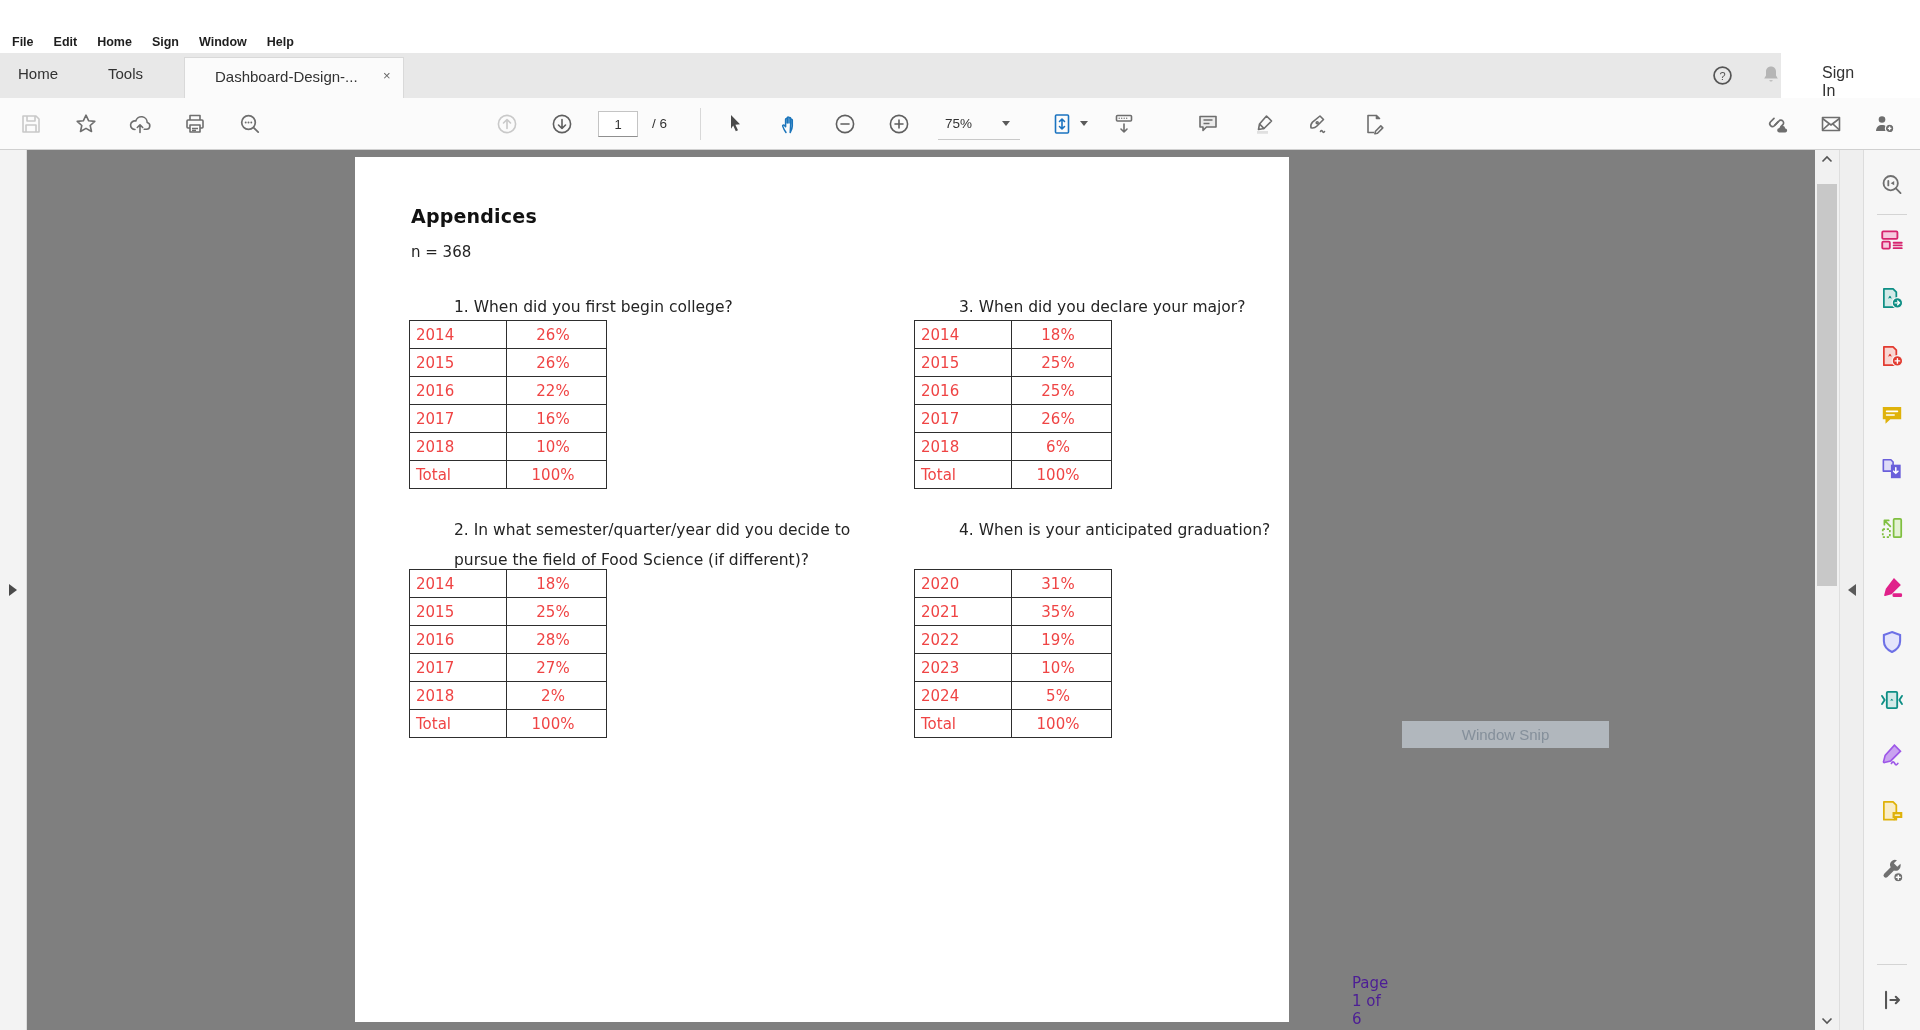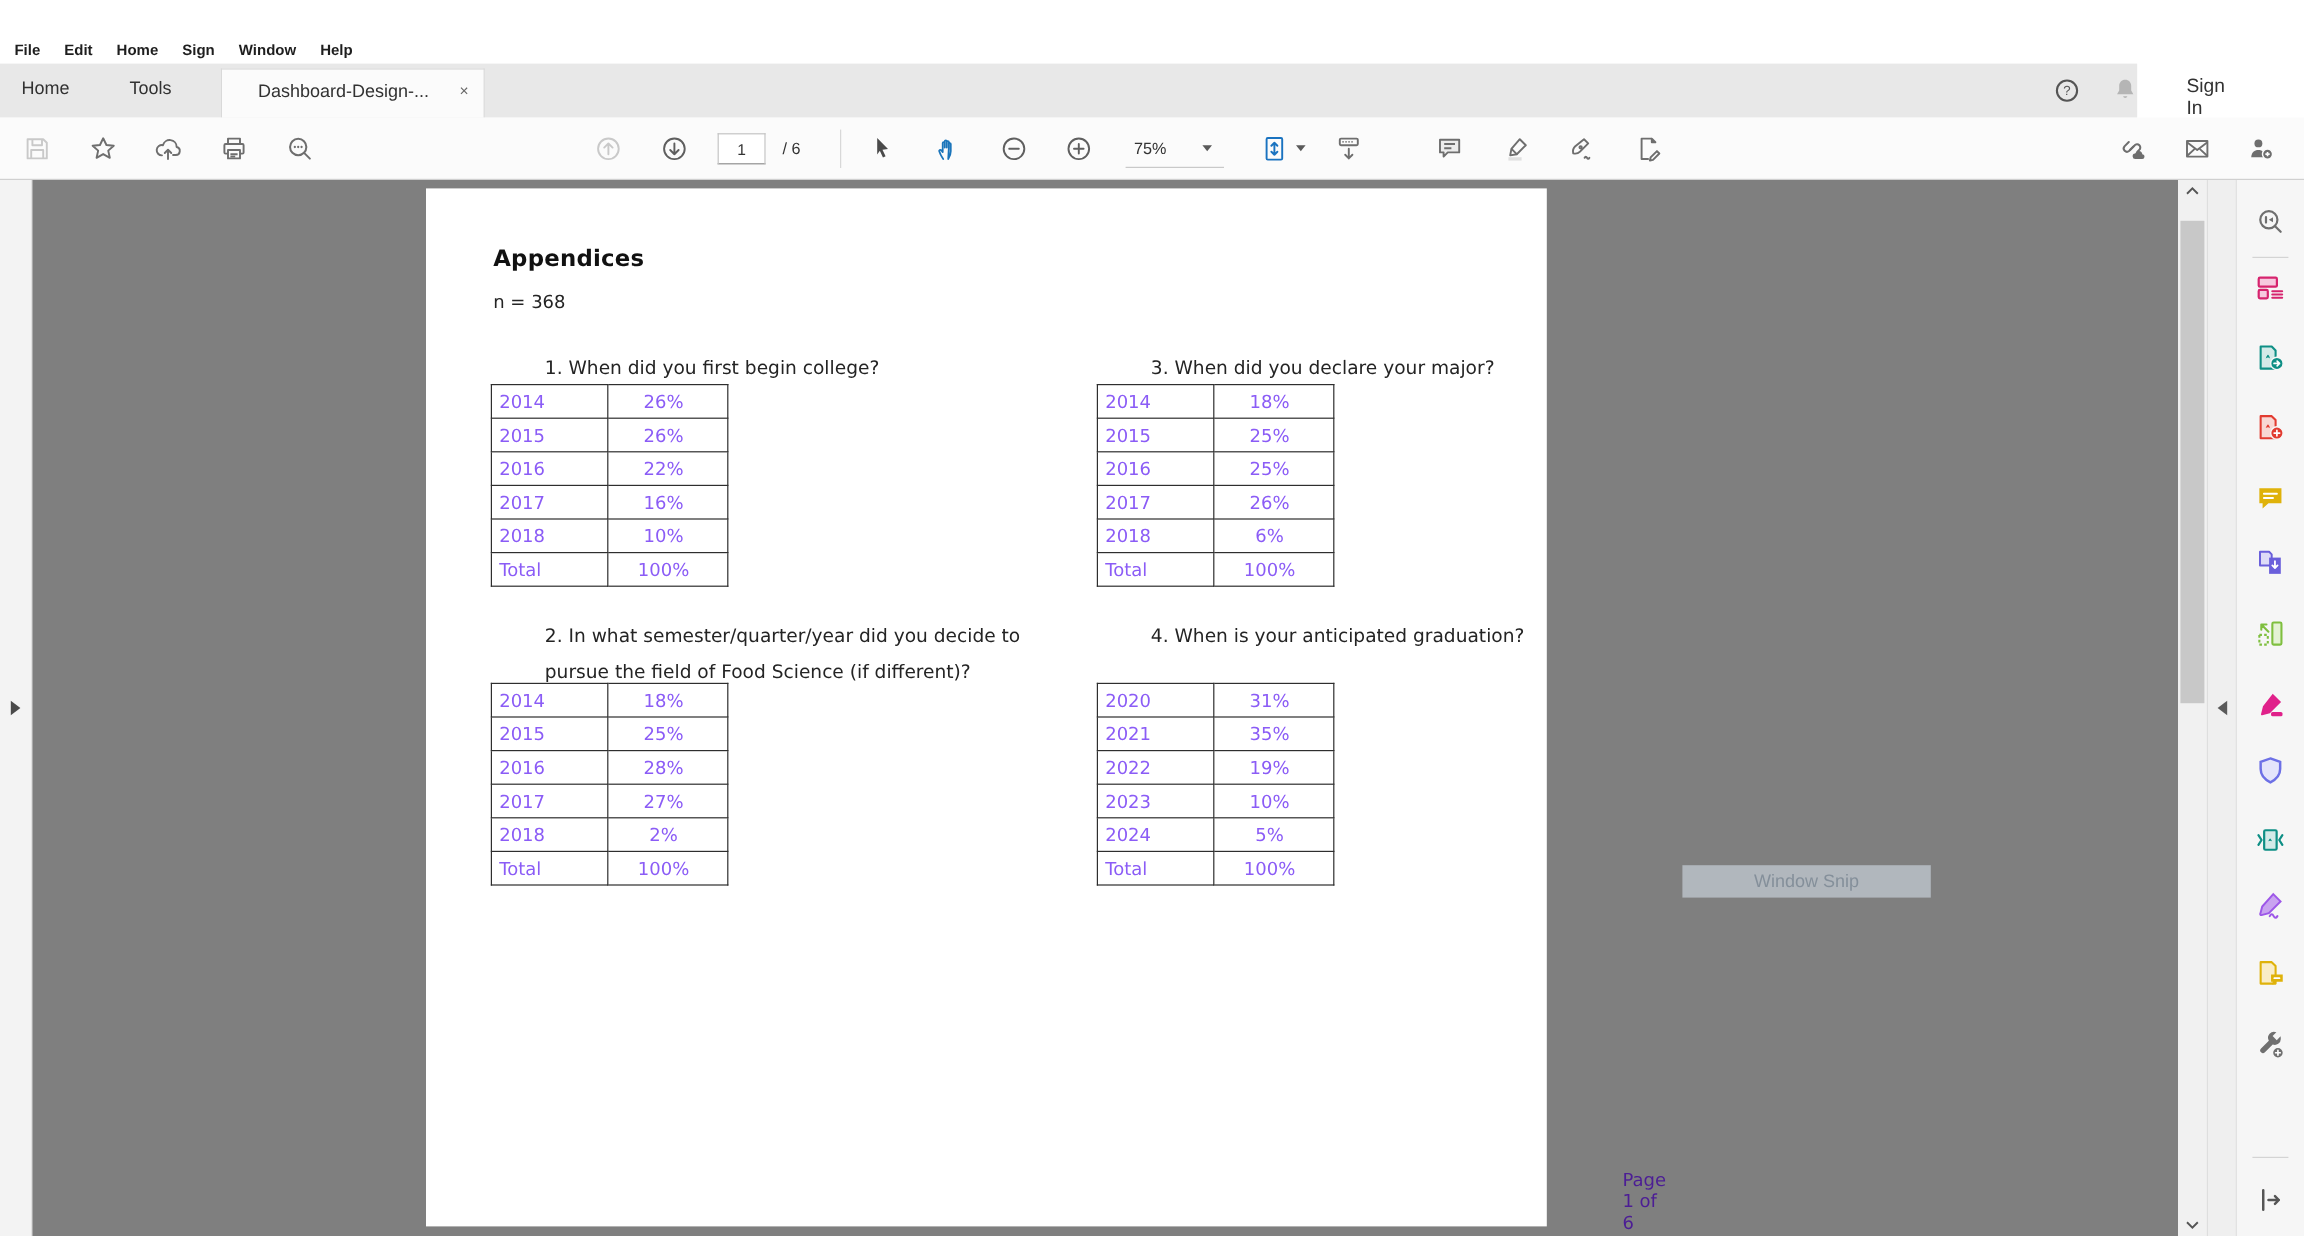--- a/index.html
+++ b/index.html
@@ -45,21 +45,21 @@
   .pane-arrow-right { left:9px; top:434px; width:0; height:0; border:6px solid transparent; border-left:8px solid #4a4a4a; border-right:0; }
   .doc-bg { left:27px; top:150px; width:1788px; height:880px; background:#7f7f7f; }
   .page { left:355px; top:157px; width:934px; height:865px; background:#fff; font-family:"DejaVu Sans", sans-serif; }
 
   .heading { left:56px; top:48px; font-size:19px; font-weight:700; color:#111; letter-spacing:0.2px; }
   .n-label { left:56px; top:86px; font-size:15px; color:#242424; }
   .question { font-size:15.5px; color:#242424; line-height:30px;margin-left:44px; }
   .footer { left:997px; top:817px; font-size:15px; color:#4c1d95; }
 
   table.qtable { border-collapse:collapse; background:#fff; }
-  .qtable td { border:1.4px solid #2e2e2e; height:28px; font-size:15px; color:#8b5cf6; font-family:"DejaVu Sans",sans-serif; }
+  .qtable td { border:1.4px solid #2e2e2e; height:28px; font-size:15px; color:#ef4444; font-family:"DejaVu Sans",sans-serif; }
   .qtable td.lab { width:97px; padding-left:6px; text-align:left; }
   .qtable td.val { width:100px; padding-right:7px; text-align:center; }
 
   .window-snip { left:1402px; top:721px; width:207px; height:27px; background:rgba(228,240,251,0.5); display:flex; align-items:center; justify-content:center; font-family:"Liberation Sans",sans-serif; font-size:15px; color:rgba(125,136,148,0.85); }
 
   
   .vscroll { left:1815px; top:150px; width:24px; height:880px; background:#f1f1f1; }
   .vscroll .btn { left:0; width:24px; height:18px; display:flex; align-items:center; justify-content:center; }
   .vthumb { left:2px; top:34px; width:20px; height:402px; background:#c8c8c8; }
 

